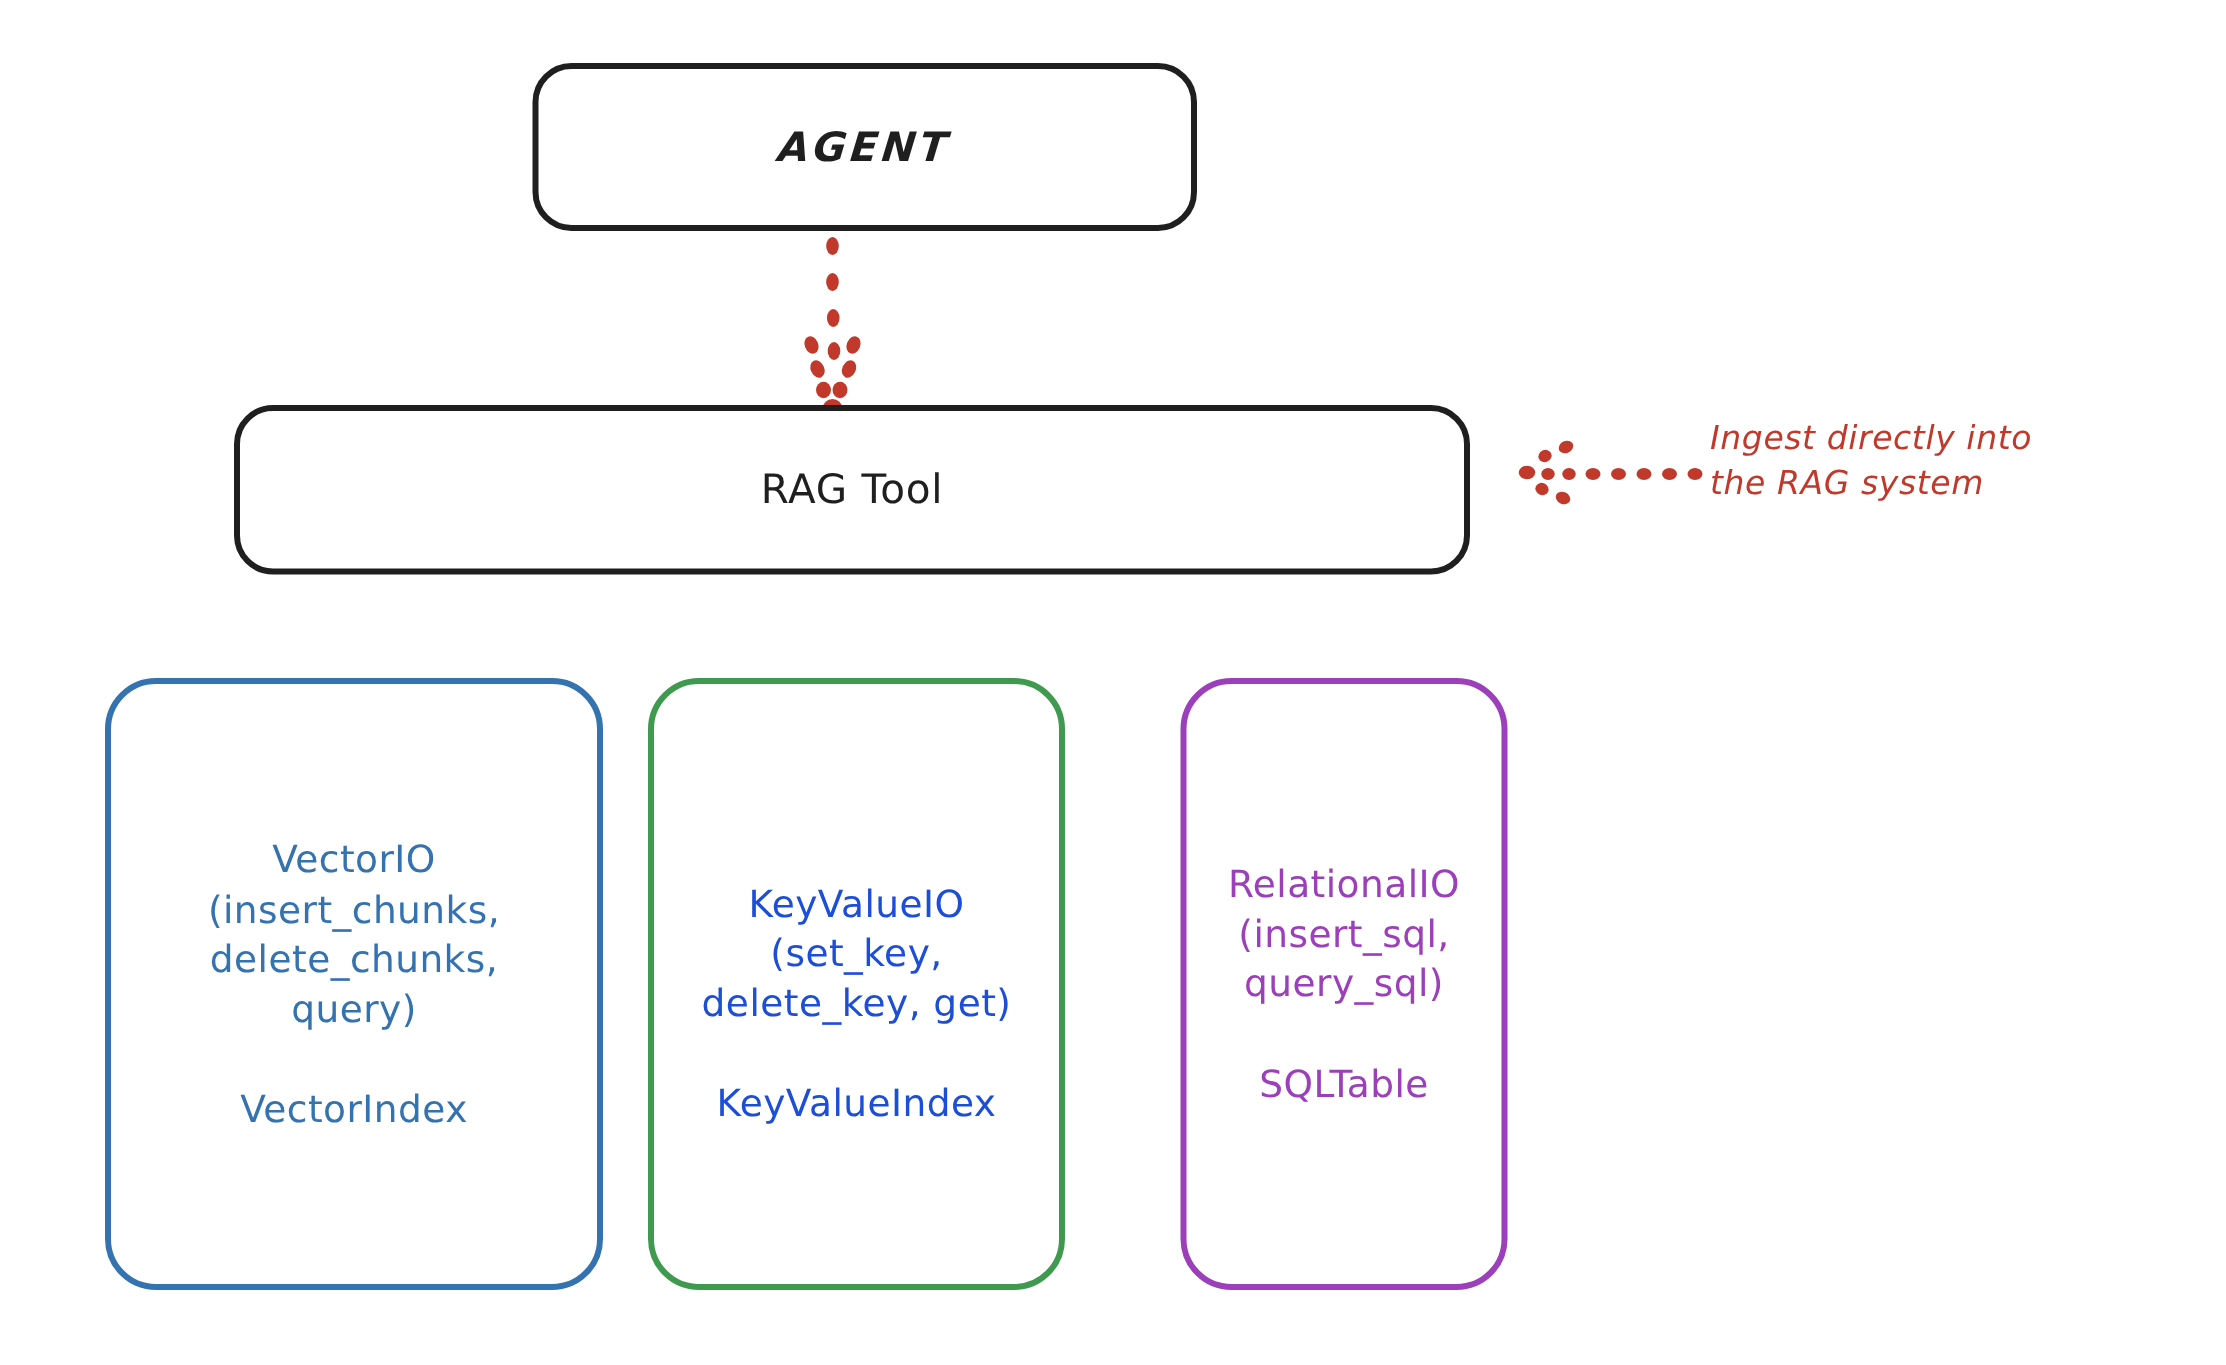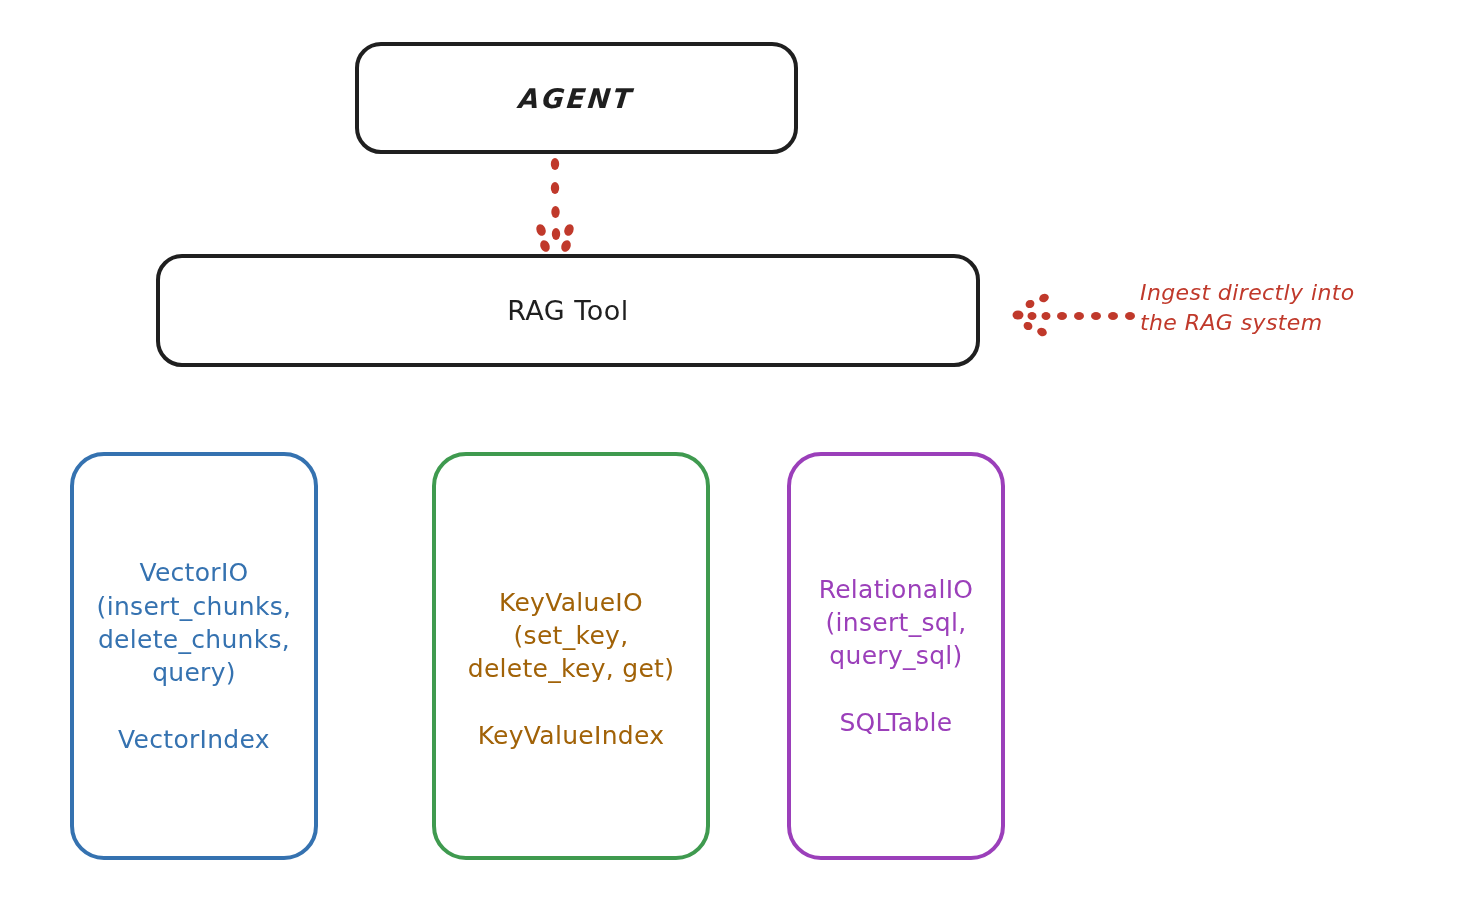--- a/index.html
+++ b/index.html
@@ -43,21 +43,21 @@
     font-style: italic;
     font-weight: 700;
     letter-spacing: 2.5px;
     color: #1f1f1f;
     transform: skewX(-6deg);
   }
 
   
   #ragtool-node {
     left: 156px;
-    top: 254px;
+    top: 270px;
     width: 824px;
     height: 113px;
     border: 4px solid #1f1f1f;
     border-radius: 26px;
   }
   #ragtool-label {
     font-size: 27px;
     color: #1f1f1f;
     letter-spacing: 0.5px;
   }
@@ -73,26 +73,26 @@
     justify-content: center;
     padding: 0 10px;
   }
   .store-text {
     font-size: 25px;
     line-height: 1.33;
     white-space: pre-line;
     letter-spacing: 0.3px;
   }
 
-  #vector-node   { left: 70px;  width: 248px; border-color: #3572b0; }
+  #vector-node   { left: 70px;  width: 332px; border-color: #3572b0; }
   #keyvalue-node { left: 432px; width: 278px; border-color: #3f9a4f; }
   #relational-node { left: 787px; width: 218px; border-color: #9b3fba; }
 
   #vector-text     { color: #3572b0; }
-  #keyvalue-text   { color: #a16207; margin-top: 26px; }
+  #keyvalue-text   { color: #1d4ed8; margin-top: 26px; }
   #relational-text { color: #9b3fba; }
 
   
   #arrow-agent-to-ragtool,
   #arrow-ingest {
     position: absolute;
   }
   #arrow-agent-to-ragtool { left: 505px; top: 150px; }
   #arrow-ingest           { left: 1008px; top: 290px; }
 

